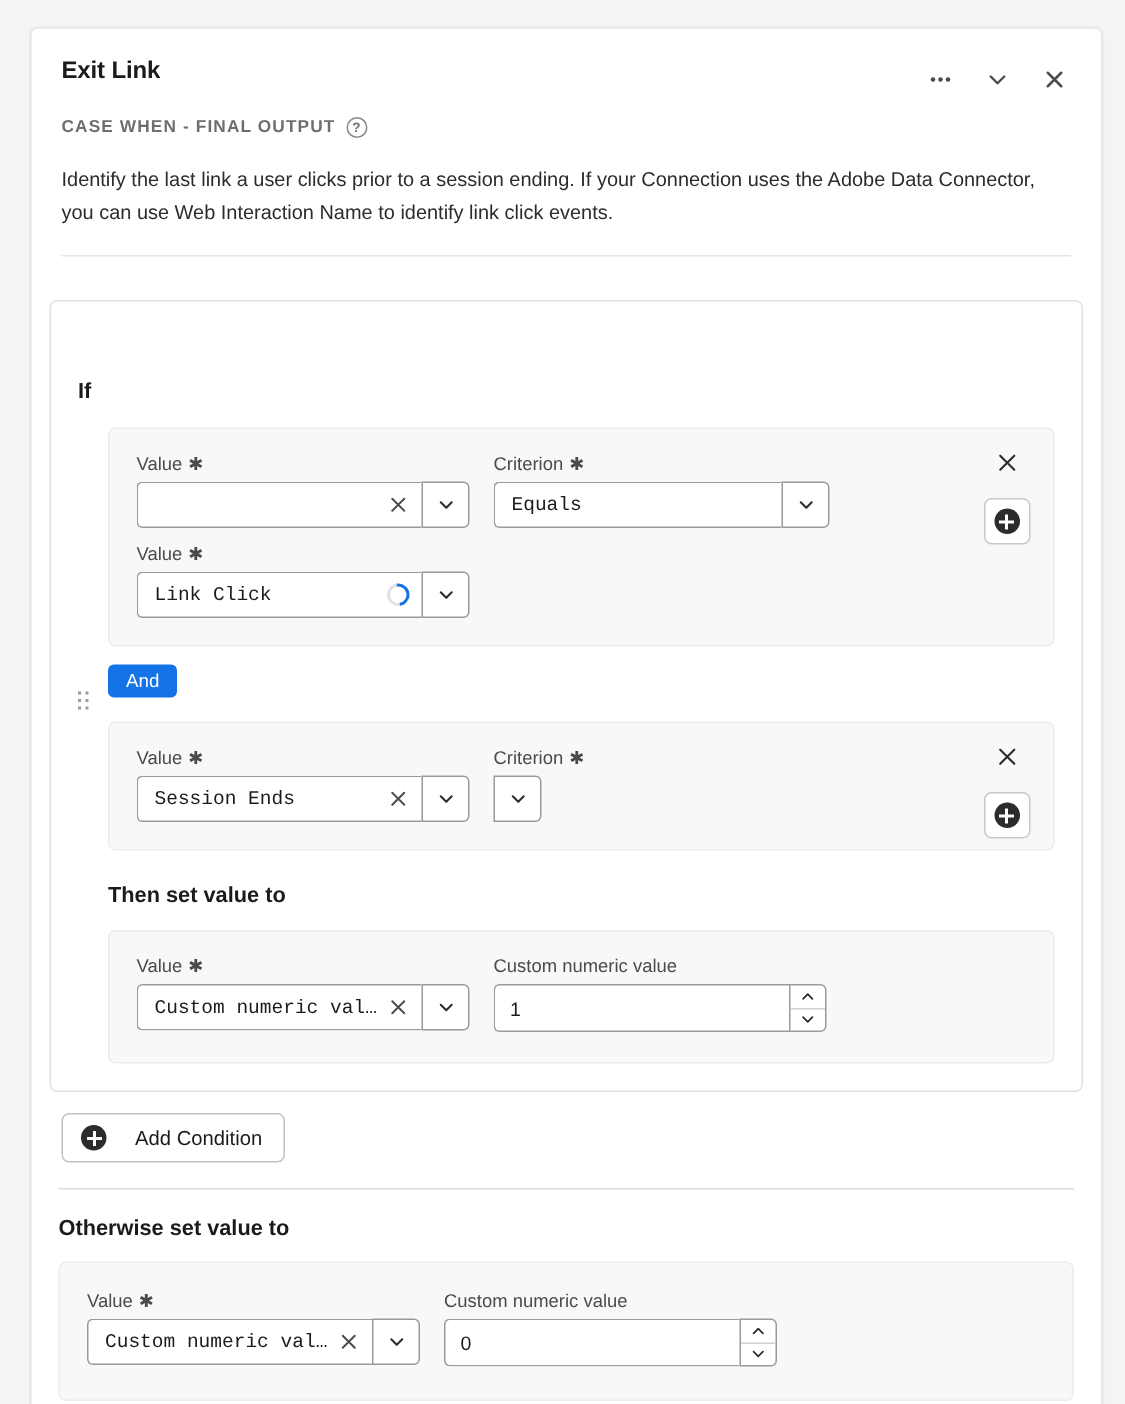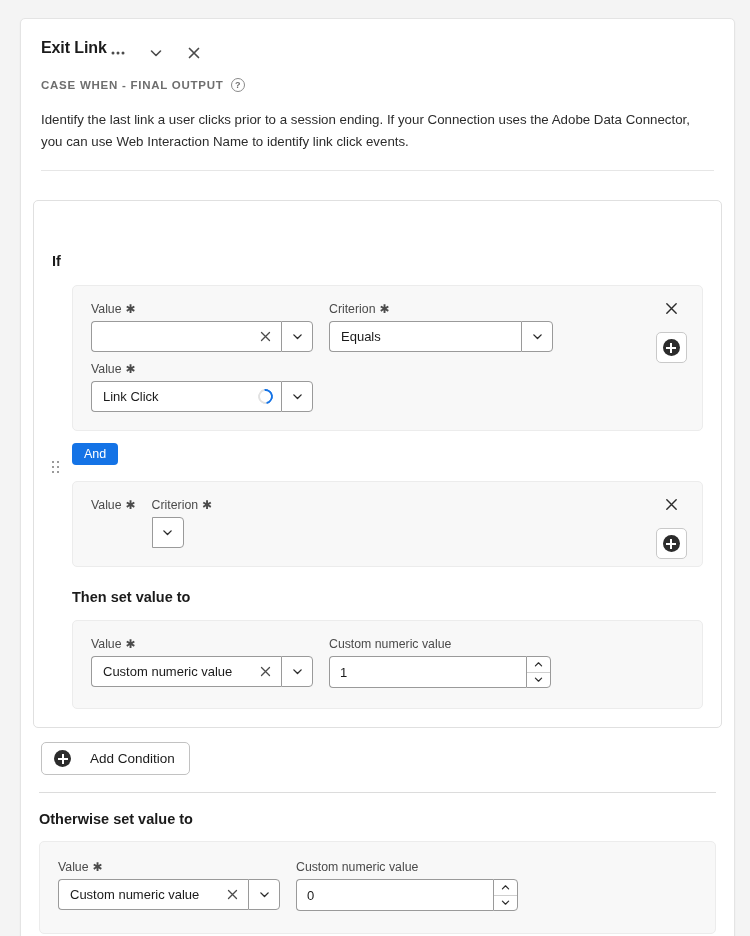--- a/index.html
+++ b/index.html
@@ -31,20 +31,21 @@
     border-radius: 5px;
     box-shadow: 0 1px 2px rgba(0,0,0,0.06);
   }
 
   
   .card-header { padding: 20px 20px 16px 20px; }
 
   .header-top {
     display: flex;
     align-items: flex-start;
+    justify-content: space-between;
   }
 
   .card-title {
     font-size: 16px;
     font-weight: bold;
     color: #1b1b1b;
     letter-spacing: -0.1px;
   }
 
   .header-icons {
@@ -159,21 +160,21 @@
     border-radius: 4px 0 0 4px;
     background: #fff;
     display: flex;
     align-items: center;
     padding: 0 8px 0 11px;
     font-size: 13px;
     color: #1b1b1b;
     overflow: hidden;
     white-space: nowrap;
   }
-  .combo-input .val { flex: 1; overflow: hidden; text-overflow: ellipsis; }
+  .combo-input .val { flex: 1; overflow: hidden; text-overflow: ellipsis; font-family: Liberation Mono, monospace; }
   .clear-x {
     width: 15px; height: 15px;
     display: flex; align-items: center; justify-content: center;
     color: #4b4b4b;
     flex: none;
     cursor: pointer;
   }
   .spinner {
     width: 15px; height: 15px;
     border: 2px solid #e2e2e2;
@@ -473,20 +474,35 @@
           </span>
         </div>
 
         <div class="cond-panel">
           <div class="fields-row">
             <div class="field-group">
               <div class="field-label">
                 <span>Value</span>
                 <span class="req">✱</span>
               </div>
+              <div class="combo">
+                <div class="combo-input">
+                  <span class="val">Session Ends</span>
+                  <span class="clear-x">
+                    <svg width="11" height="11" viewBox="0 0 11 11" aria-hidden="true">
+                      <path d="M1.5 1.5 L9.5 9.5 M9.5 1.5 L1.5 9.5" stroke="currentColor" stroke-width="1.3" stroke-linecap="round"></path>
+                    </svg>
+                  </span>
+                </div>
+                <div class="combo-arrow">
+                  <svg width="13" height="13" viewBox="0 0 16 16" aria-hidden="true">
+                    <path d="M3.5 6 L8 10.5 L12.5 6" stroke="currentColor" stroke-width="1.7" fill="none" stroke-linecap="round" stroke-linejoin="round"></path>
+                  </svg>
+                </div>
+              </div>
             </div>
 
             <div class="field-group">
               <div class="field-label">
                 <span>Criterion</span>
                 <span class="req">✱</span>
               </div>
               <div class="combo wide">
                 <div class="combo-arrow">
                   <svg width="13" height="13" viewBox="0 0 16 16" aria-hidden="true">

